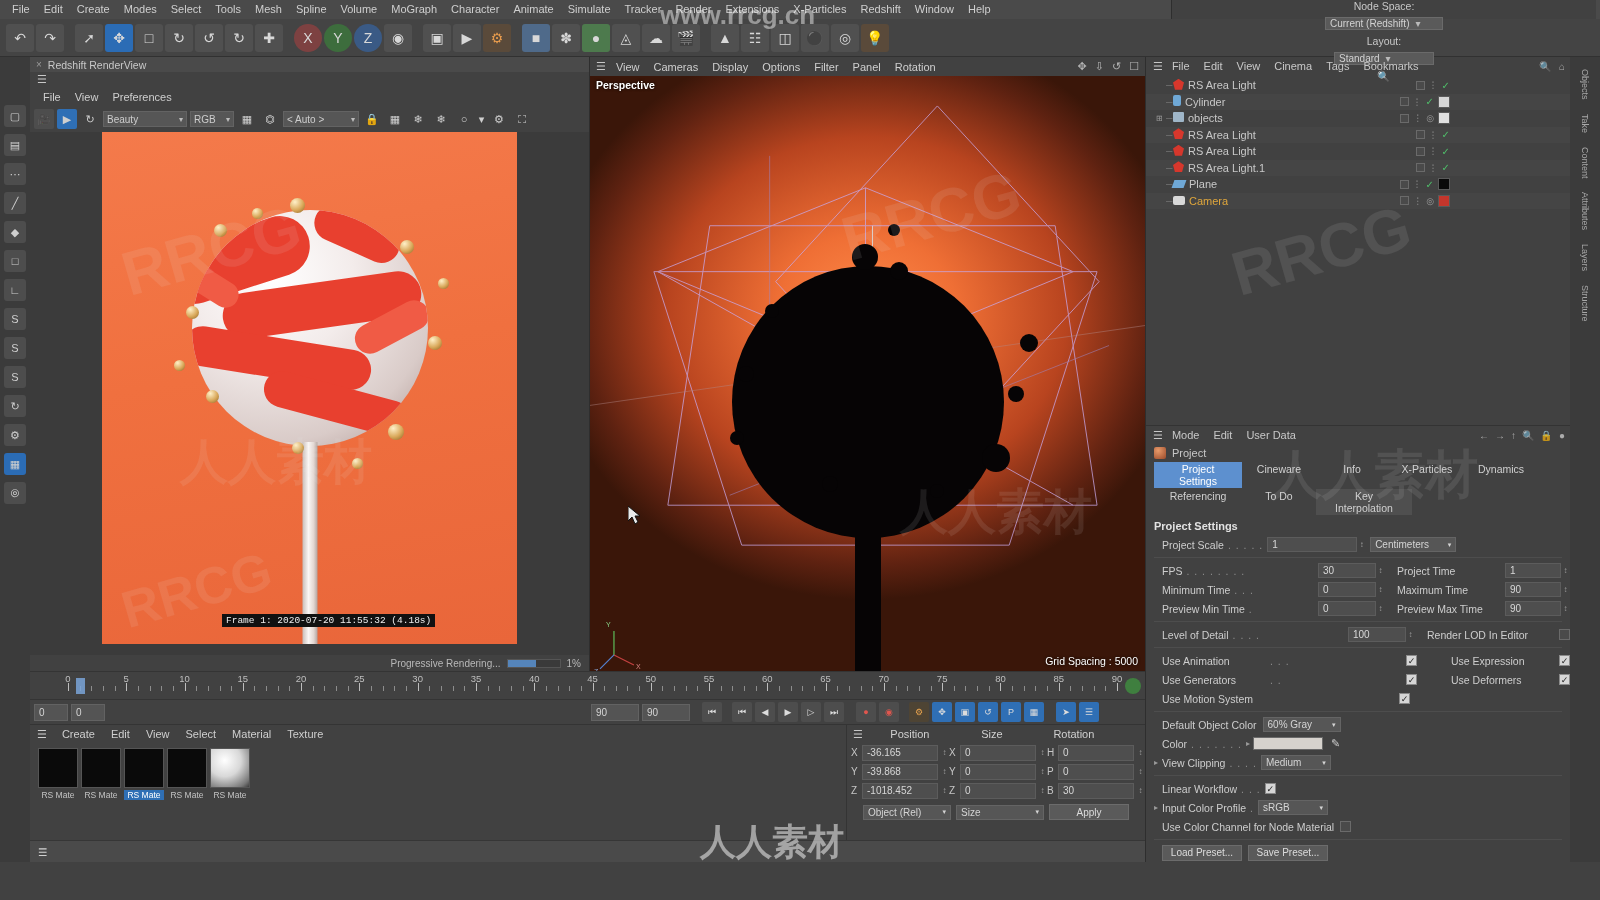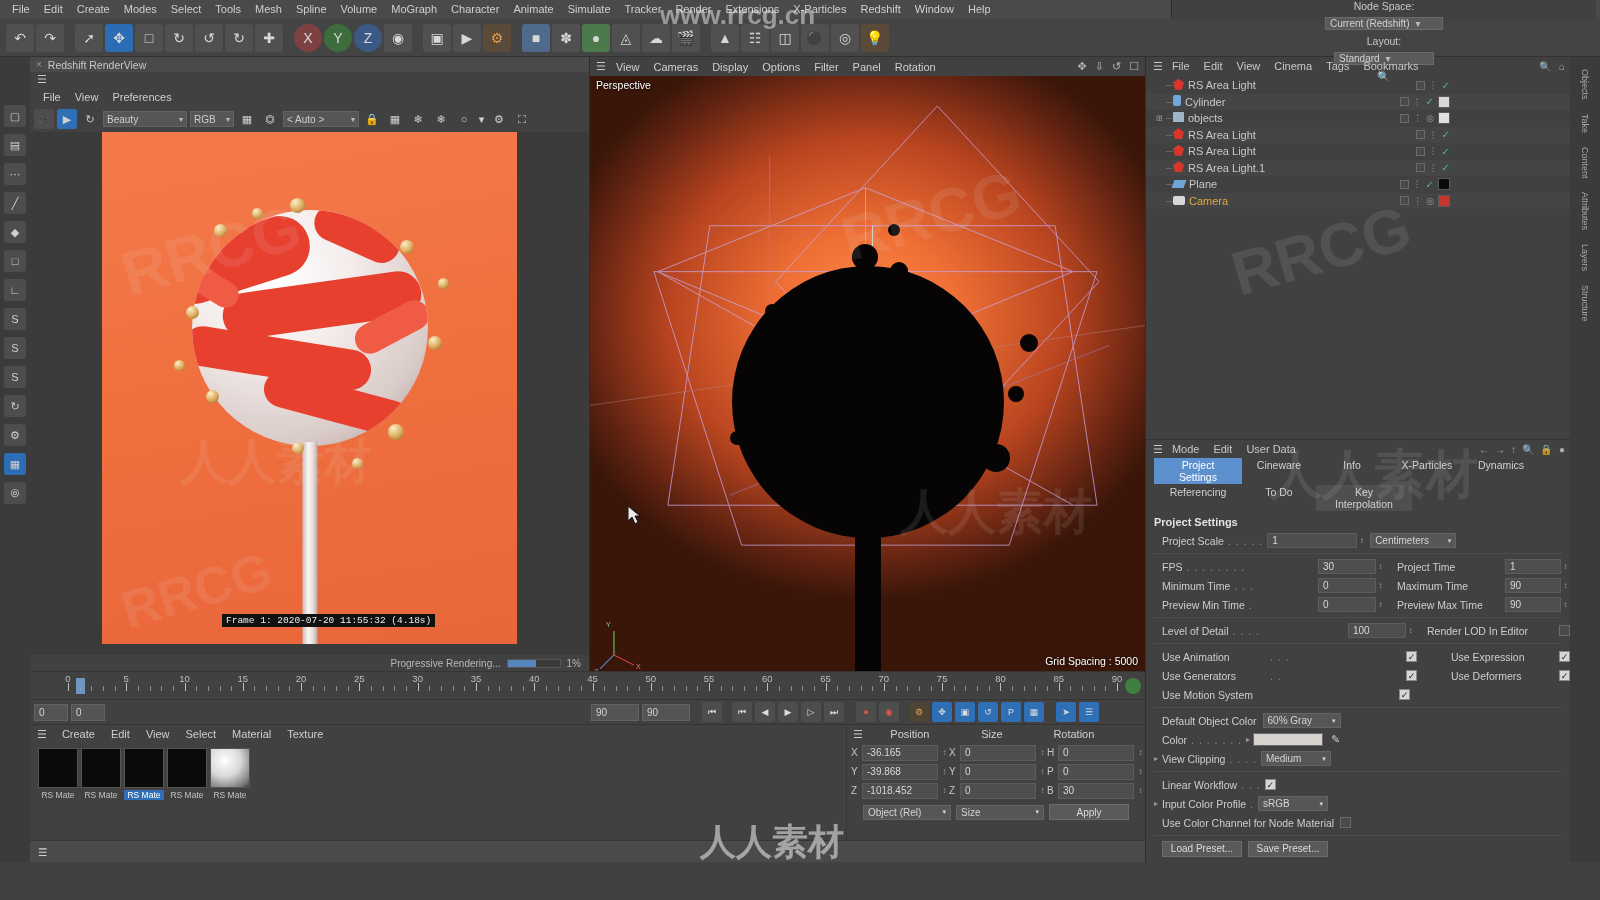--- a/index.html
+++ b/index.html
@@ -91,21 +91,21 @@
 
   
   .vp { flex:1; display:flex; flex-direction:column; background:#2f2f2f; }
   .vp .menrow { height:19px; background:#414141; display:flex; align-items:center;
       padding-left:6px; position:relative; }
   .vp .menrow span.mi { padding:0 7px; font-size:11px; color:#cfcfcf; }
   .vp .menrow .vicons { position:absolute; right:6px; display:flex; gap:8px; font-size:11px; opacity:.85;}
   .vp .canvas { flex:1; position:relative; overflow:hidden;
       background:radial-gradient(ellipse 58% 48% at 50% 40%, #ff8a4a 0%, #ef6f35 28%, #b8441f 62%, #5f2211 88%, #3a1609 100%); }
   .vp .vlabel { position:absolute; left:6px; top:3px; font-size:10.5px; color:#fff;
-      text-shadow:0 0 3px #000; }
+      text-shadow:0 0 3px #000;font-weight:bold; }
   .vp .grid { position:absolute; right:7px; bottom:4px; font-size:10.5px; color:#fff;
       text-shadow:0 0 3px #000; }
   .blackball { position:absolute; left:50%; top:190px; transform:translateX(-50%);
       width:272px; height:272px; border-radius:50%; background:#060405; }
   .blackstick { position:absolute; left:50%; top:455px; transform:translateX(-50%);
       width:26px; height:245px; background:#060405; }
   .bb { position:absolute; border-radius:50%; background:#060405; }
   .wire { position:absolute; inset:0; pointer-events:none; }
 
   
@@ -819,20 +819,24 @@
           <div class="ricons">
             <span>←</span>
             <span>→</span>
             <span>↑</span>
             <span>🔍</span>
             <span>🔒</span>
             <span>●</span>
           </div>
         </div>
 
+        <div class="objline">
+          <span style="width:12px;height:12px;border-radius:2px;background:radial-gradient(circle at 35% 30%,#e89a6a,#9a4a2a);display:inline-block"></span>
+          <span>Project</span>
+        </div>
 
         <div class="tabs">
           <span class="tab sel" style="width:88px;text-align:center">Project Settings</span>
           <span class="tab" style="width:72px;text-align:center">Cineware</span>
           <span class="tab" style="width:72px;text-align:center">Info</span>
           <span class="tab" style="width:76px;text-align:center">X-Particles</span>
           <span class="tab" style="width:70px;text-align:center">Dynamics</span>
         </div>
         <div class="tabs2">
           <span class="tab" style="width:88px;text-align:center">Referencing</span>

